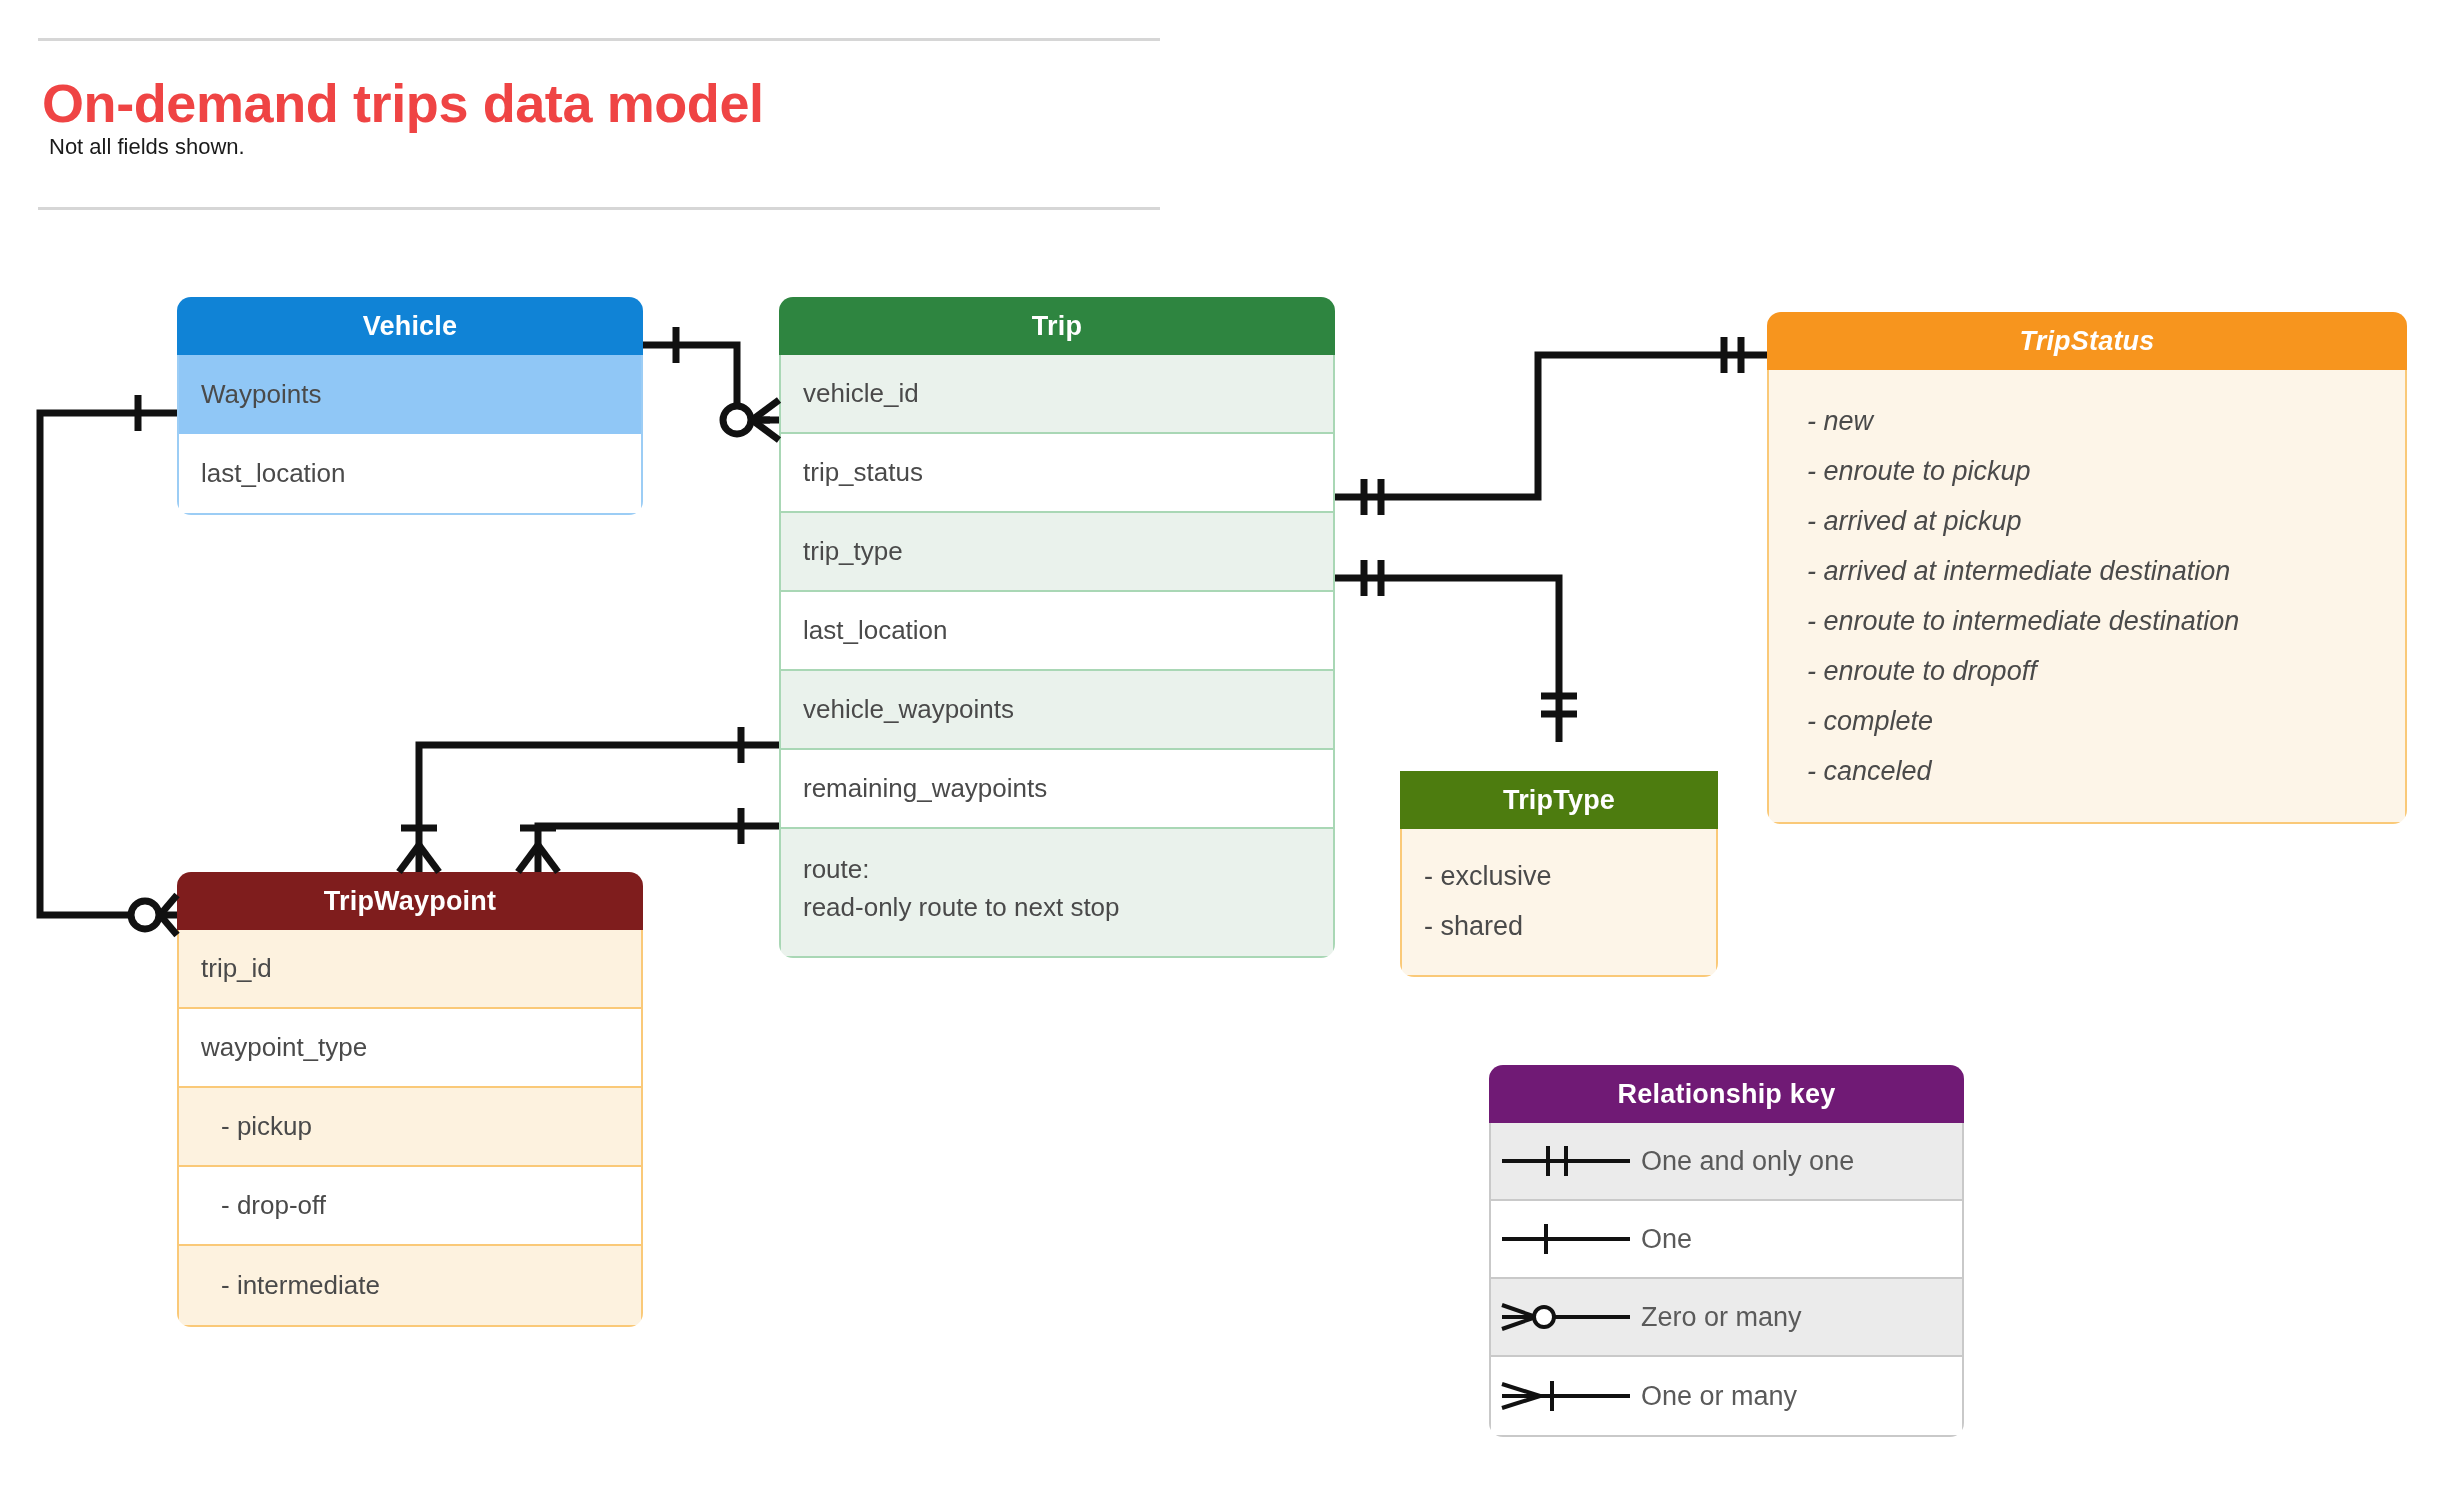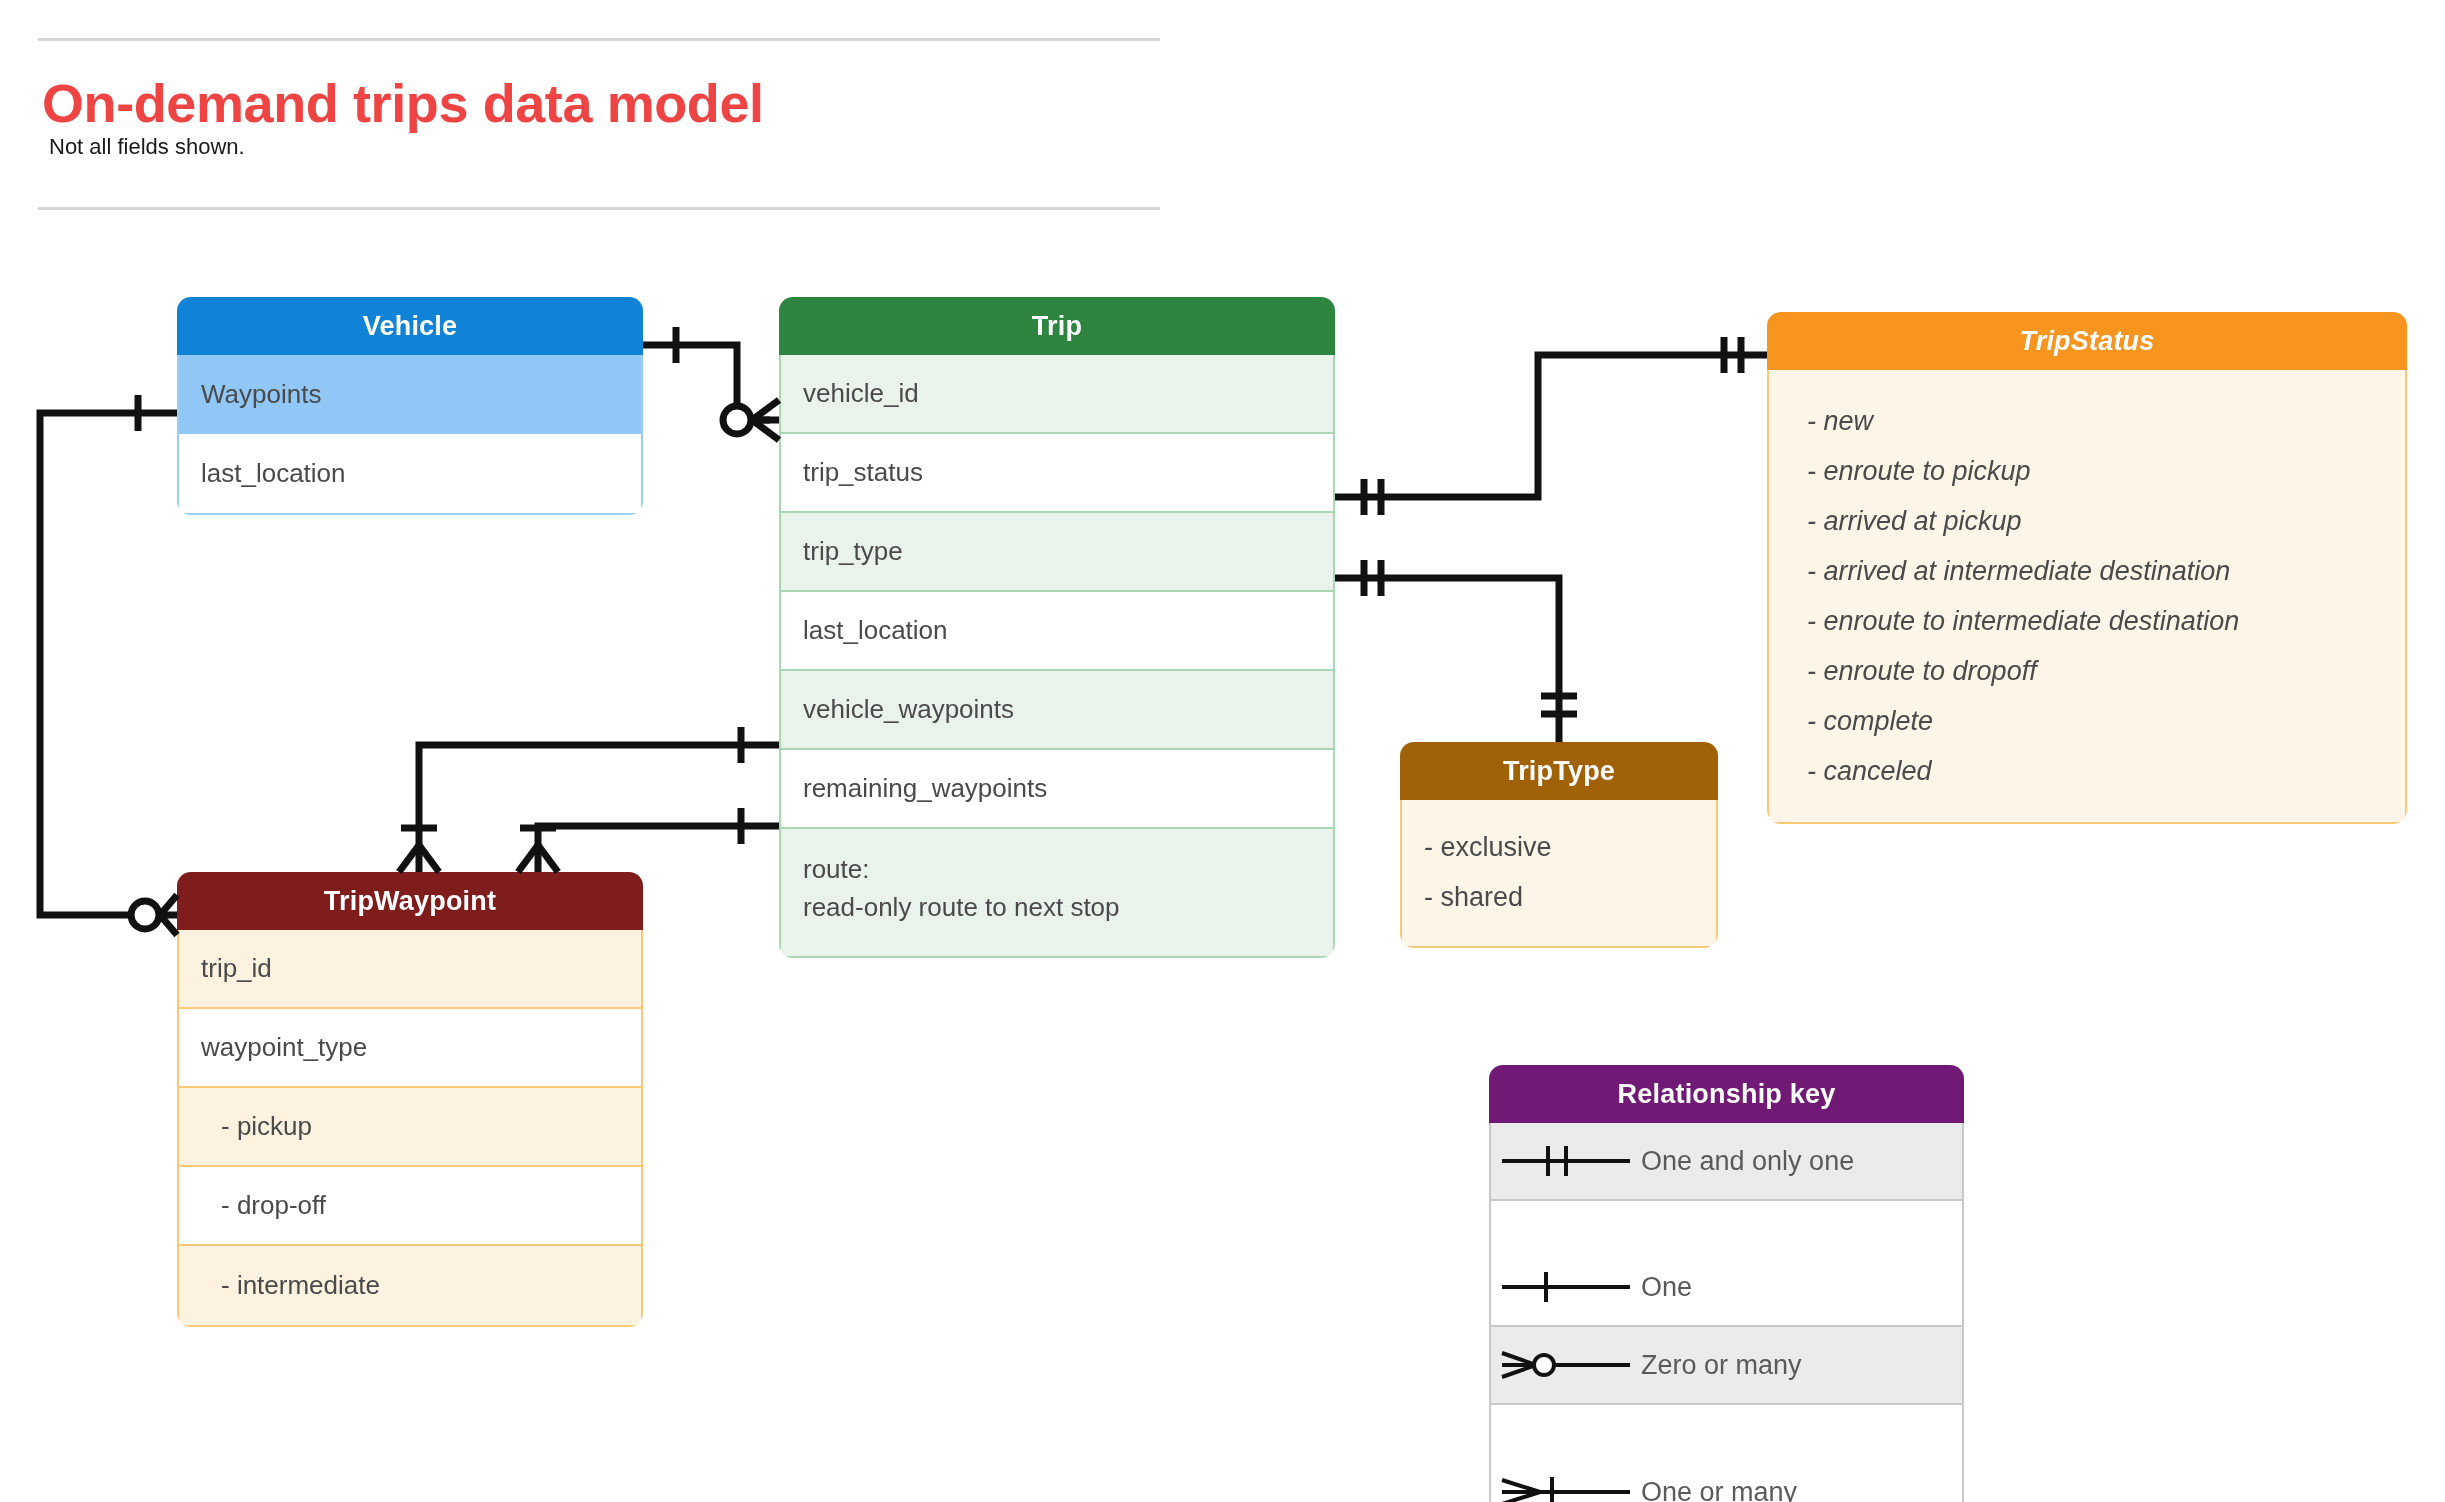--- a/index.html
+++ b/index.html
@@ -123,21 +123,21 @@
     font-size: 27px;
     color: #4a4a4a;
     padding: 0 12px 0 26px;
     line-height: 50px;
     white-space: nowrap;
     margin-left: 12px;
   }
 
   
   #triptype { left: 1400px; top: 742px; width: 318px; }
-  #triptype .entity-header { background: #a16207; }
+  #triptype .entity-header { background: #4d7c0f; margin-top: 29px; }
   #triptype .entity-body {
     background: #fdf5e8;
     border: 2px solid #fac978;
     border-top: none;
     border-radius: 0 0 6px 6px;
     padding: 22px 0 24px 0;
   }
   #triptype .listline {
     font-size: 27px;
     color: #4a4a4a;
@@ -152,21 +152,21 @@
   #relkey .entity-body { border: 2px solid #c9c9c9; border-top: none; border-radius: 0 0 6px 6px; }
   #relkey .keyrow {
     box-sizing: border-box;
     height: 78px;
     display: flex;
     align-items: center;
     border-bottom: 2px solid #c9c9c9;
   }
   #relkey .keyrow:last-child { border-bottom: none; }
   #relkey .keyrow.alt  { background: #ebebeb; }
-  #relkey .keyrow.plain{ background: #ffffff; margin-top: 48px; }
+  #relkey .keyrow.plain{ background: #ffffff; }
   #relkey .keysym {
     width: 150px;
     flex: 0 0 150px;
     display: flex;
     align-items: center;
     justify-content: center;
   }
   #relkey .keylabel {
     font-size: 27px;
     color: #5a5a5a;

